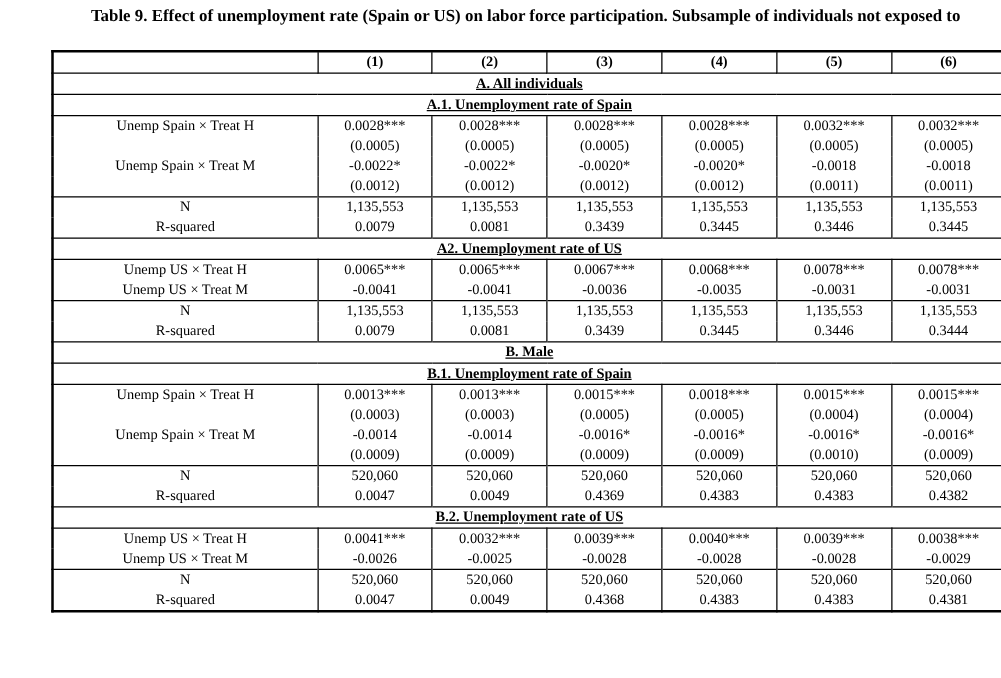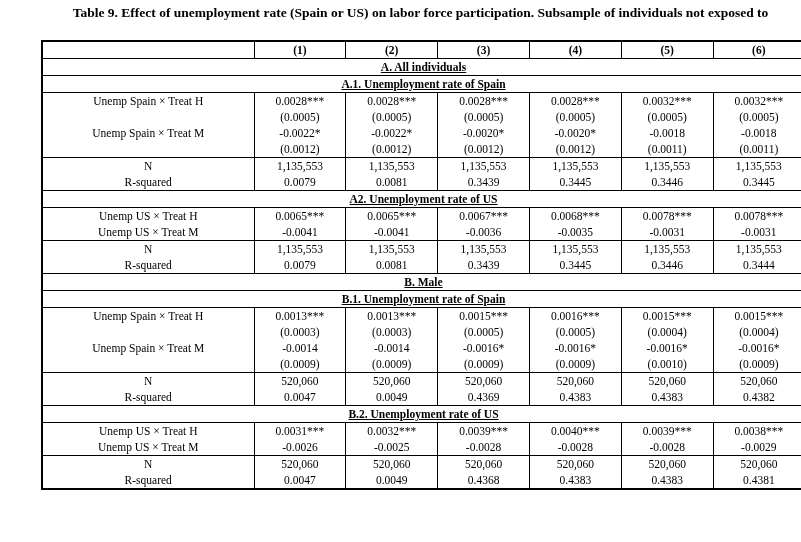--- a/index.html
+++ b/index.html
@@ -200,21 +200,21 @@
           <td colspan="7">B. Male</td>
         </tr>
         <tr class="section">
           <td colspan="7">B.1. Unemployment rate of Spain</td>
         </tr>
         <tr>
           <td class="cell">Unemp Spain × Treat H</td>
           <td class="cell">0.0013***</td>
           <td class="cell">0.0013***</td>
           <td class="cell">0.0015***</td>
-          <td class="cell">0.0016***</td>
+          <td class="cell">0.0018***</td>
           <td class="cell">0.0015***</td>
           <td class="cell">0.0015***</td>
         </tr>
         <tr>
           <td class="cell"></td>
           <td class="cell">(0.0003)</td>
           <td class="cell">(0.0003)</td>
           <td class="cell">(0.0005)</td>
           <td class="cell">(0.0005)</td>
           <td class="cell">(0.0004)</td>
@@ -254,21 +254,21 @@
           <td class="cell">0.4369</td>
           <td class="cell">0.4383</td>
           <td class="cell">0.4383</td>
           <td class="cell">0.4382</td>
         </tr>
         <tr class="section">
           <td colspan="7">B.2. Unemployment rate of US</td>
         </tr>
         <tr>
           <td class="cell">Unemp US × Treat H</td>
-          <td class="cell">0.0031***</td>
+          <td class="cell">0.0041***</td>
           <td class="cell">0.0032***</td>
           <td class="cell">0.0039***</td>
           <td class="cell">0.0040***</td>
           <td class="cell">0.0039***</td>
           <td class="cell">0.0038***</td>
         </tr>
         <tr>
           <td class="cell">Unemp US × Treat M</td>
           <td class="cell">-0.0026</td>
           <td class="cell">-0.0025</td>

